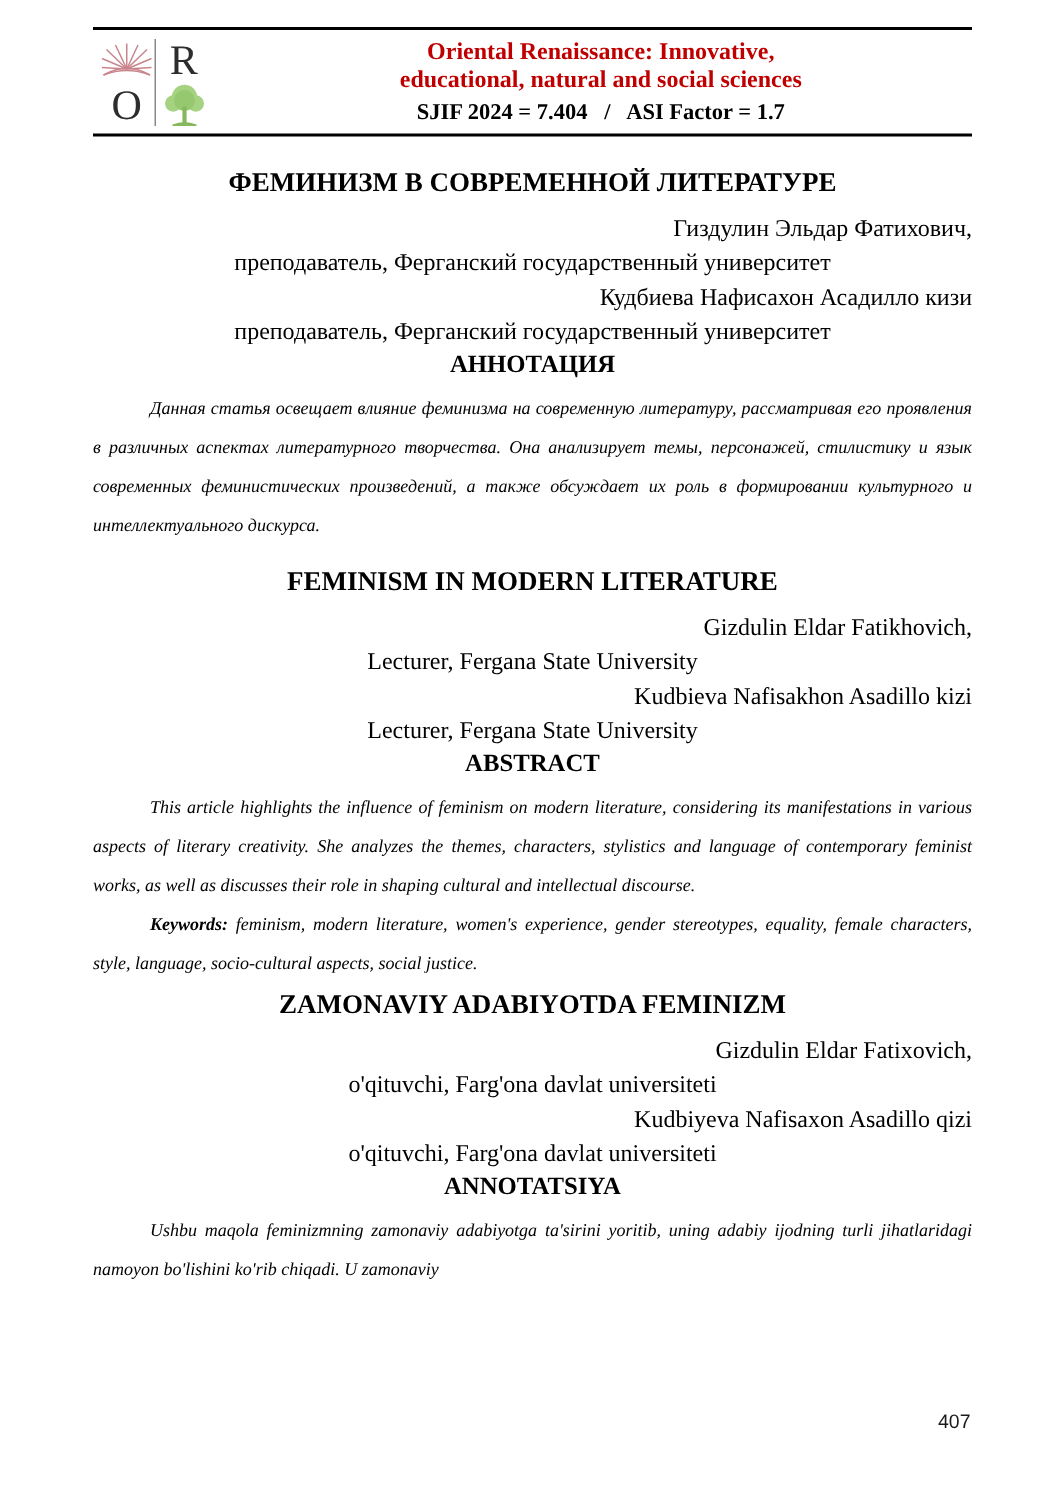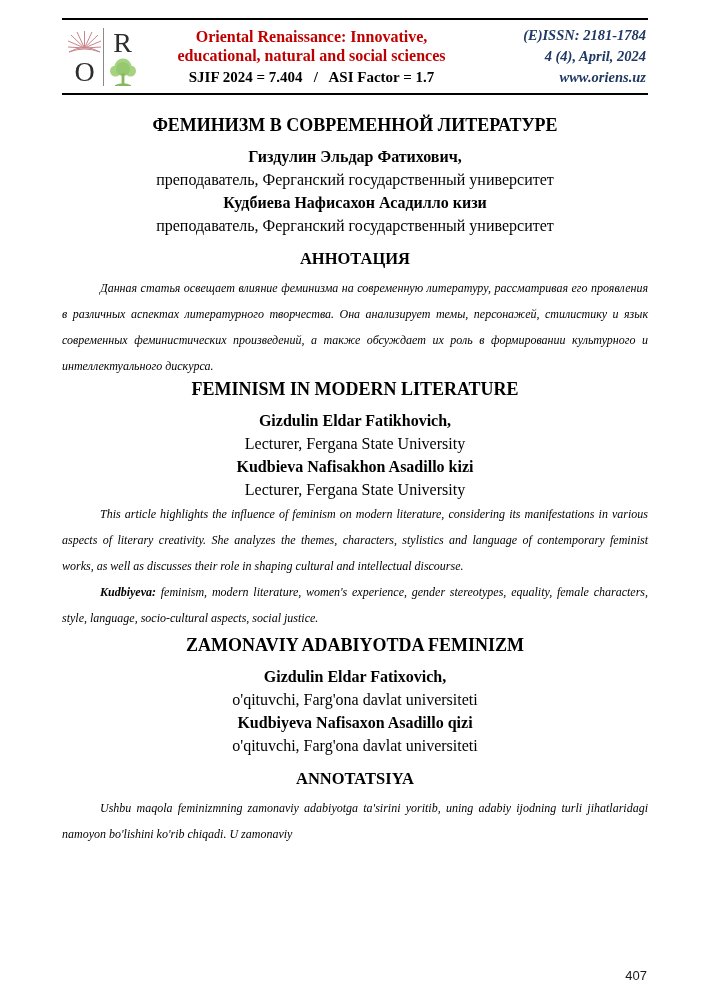--- a/index.html
+++ b/index.html
@@ -47,35 +47,35 @@
     color:#1F3864; font-weight:bold; font-style:italic;
     font-size:14.5px; line-height:21px;
     padding-right:2px;
   }
 
   
   .sec-title {
     text-align:center; font-weight:bold; font-size:18px;
   }
   .sec-title.ru { margin-top:20px; }
-  .sec-title.en { }
+  .sec-title.en { margin-top:14px; }
   .sec-title.uz { margin-top:4px; }
   .authors { text-align:center; font-size:16px; line-height:23px; margin-top:9px; }
-  .author-name { font-weight:bold; }
+  .author-name { font-weight:normal;text-align:right; }
   .sec-heading {
     text-align:center; font-weight:bold; font-size:16.5px;
-    margin-top:12px; margin-bottom:6px;
+    margin-bottom:6px;
   }
   .para {
     font-style:italic; font-size:12px; line-height:26px;
     text-align:justify; text-indent:38px;
   }
   .kw-label { font-weight:bold; font-style:italic; }
   .page-number {
-    position:absolute; right:62px; bottom:20px;
+    position:absolute; right:62px; bottom:48px;
     font-size:13px; font-family:"Liberation Sans", sans-serif; color:#1a1a1a;
   }
 </style>
 </head>
 <body>
 
 <div class="page">
 
   <header class="journal-header">
     <div class="logo">
@@ -114,46 +114,42 @@
         </span>
       </div>
     </div>
     <div class="header-center">
       <div class="journal-title">
         <span>Oriental Renaissance: Innovative,</span><br>
         <span>educational, natural and social sciences</span>
       </div>
       <div class="metrics">SJIF 2024 = 7.404&nbsp;&nbsp; /&nbsp;&nbsp; ASI Factor = 1.7</div>
     </div>
-    <div class="header-right">
-      <div>(E)ISSN: 2181-1784</div>
-      <div>4 (4), April, 2024</div>
-      <div>www.oriens.uz</div>
-    </div>
   </header>
 
   <div class="sec-title ru">ФЕМИНИЗМ В СОВРЕМЕННОЙ ЛИТЕРАТУРЕ</div>
   <div class="authors">
     <div class="author-name">Гиздулин Эльдар Фатихович,</div>
     <div>преподаватель, Ферганский государственный университет</div>
     <div class="author-name">Кудбиева Нафисахон Асадилло кизи</div>
     <div>преподаватель, Ферганский государственный университет</div>
   </div>
   <div class="sec-heading">АННОТАЦИЯ</div>
   <p class="para">Данная статья освещает влияние феминизма на современную литературу, рассматривая его проявления в различных аспектах литературного творчества. Она анализирует темы, персонажей, стилистику и язык современных феминистических произведений, а также обсуждает их роль в формировании культурного и интеллектуального дискурса.</p>
 
   <div class="sec-title en">FEMINISM IN MODERN LITERATURE</div>
   <div class="authors">
     <div class="author-name">Gizdulin Eldar Fatikhovich,</div>
     <div>Lecturer, Fergana State University</div>
     <div class="author-name">Kudbieva Nafisakhon Asadillo kizi</div>
     <div>Lecturer, Fergana State University</div>
   </div>
+  <div class="sec-heading">ABSTRACT</div>
   <p class="para">This article highlights the influence of feminism on modern literature, considering its manifestations in various aspects of literary creativity. She analyzes the themes, characters, stylistics and language of contemporary feminist works, as well as discusses their role in shaping cultural and intellectual discourse.</p>
-  <p class="para"><span class="kw-label">Kudbiyeva:</span> <span>feminism, modern literature, women's experience, gender stereotypes, equality, female characters, style, language, socio-cultural aspects, social justice.</span></p>
+  <p class="para"><span class="kw-label">Keywords:</span> <span>feminism, modern literature, women's experience, gender stereotypes, equality, female characters, style, language, socio-cultural aspects, social justice.</span></p>
 
   <div class="sec-title uz">ZAMONAVIY ADABIYOTDA FEMINIZM</div>
   <div class="authors">
     <div class="author-name">Gizdulin Eldar Fatixovich,</div>
     <div>o'qituvchi, Farg'ona davlat universiteti</div>
     <div class="author-name">Kudbiyeva Nafisaxon Asadillo qizi</div>
     <div>o'qituvchi, Farg'ona davlat universiteti</div>
   </div>
   <div class="sec-heading">ANNOTATSIYA</div>
   <p class="para">Ushbu maqola feminizmning zamonaviy adabiyotga ta'sirini yoritib, uning adabiy ijodning turli jihatlaridagi namoyon bo'lishini ko'rib chiqadi. U zamonaviy</p>

